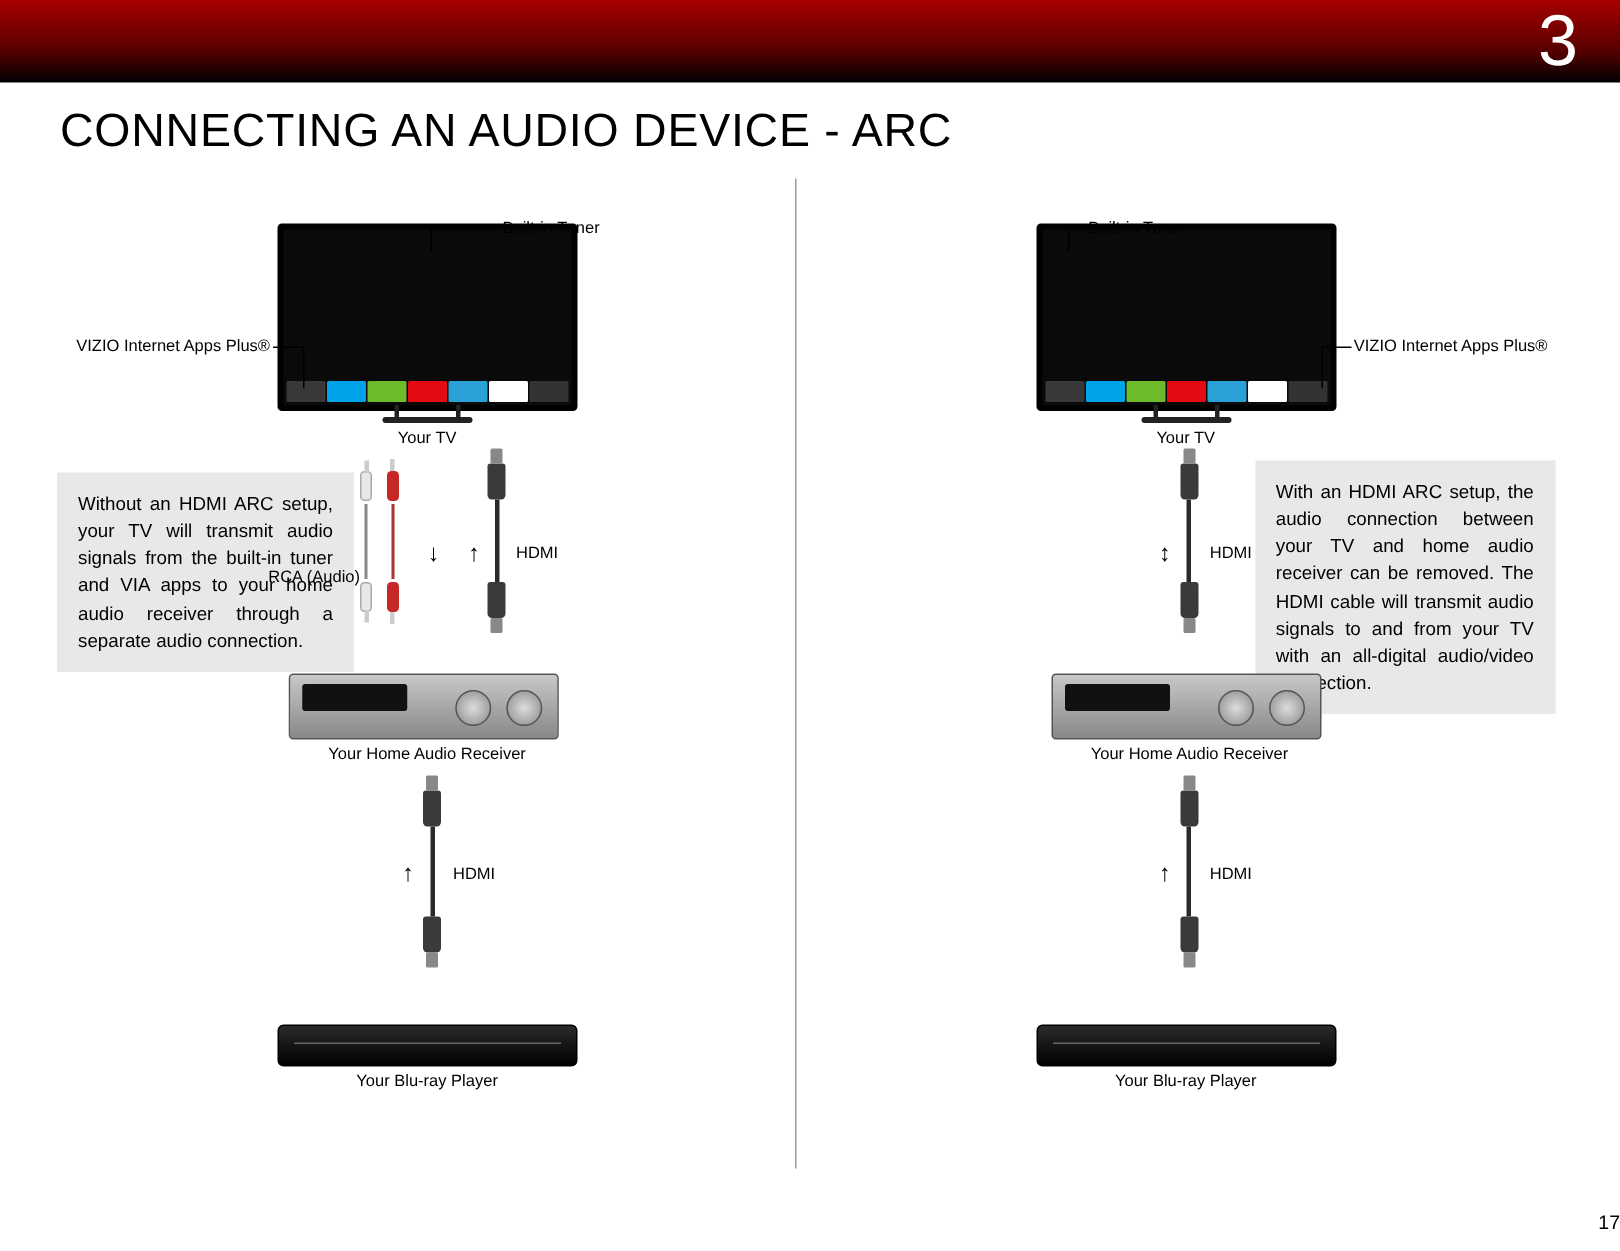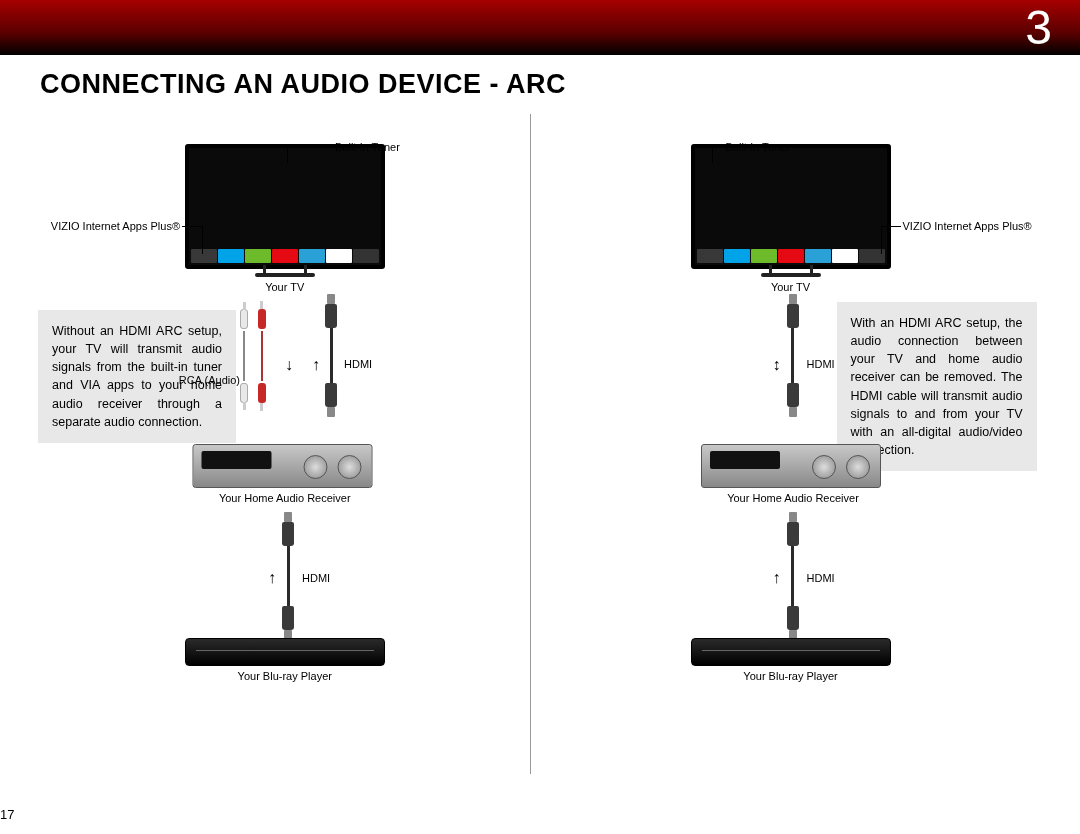--- a/index.html
+++ b/index.html
@@ -18,22 +18,22 @@
   }
   .banner .chapnum {
     position: absolute;
     right: 28px;
     top: 0;
     color: #fff;
     font-size: 48px;
     font-weight: 300;
   }
   .pagetitle {
-    font-size: 27px;
-    font-weight: 700;
+    font-size: 31px;
+    font-weight: 400;
     letter-spacing: 0.5px;
     margin: 14px 0 4px 40px;
     font-family: "Arial Black", Arial, sans-serif;
   }
   .cols {
     display: flex;
     padding: 0 40px;
     height: 680px;
     position: relative;
   }
@@ -123,21 +123,21 @@
   }
   .rec-body::before{
     content:""; position:absolute; left:8px; top:6px; width:70px; height:18px;
     background:#111; border-radius:2px;
   }
   .rec-knob{position:absolute; right:10px; top:10px; width:24px;height:24px;
     border-radius:50%; background:radial-gradient(#ddd,#888); border:1px solid #555;}
   .rec-knob.k2{right:44px;}
   .bluray {
     position: absolute; left: 50%; transform: translateX(-50%);
-    top: 524px; width: 200px;
+    top: 564px; width: 200px;
   }
   .br-body{
     width:200px;height:28px;background:linear-gradient(#2a2a2a,#000);
     border-radius:4px; position:relative; border:1px solid #000;
   }
   .br-body::after{content:""; position:absolute; left:10px; right:10px; top:11px; height:1px; background:#666;}
   .cable {
     position: absolute;
   }
   .hdmi-plug{
@@ -154,21 +154,21 @@
   .rca-plug.down::before{top:auto;bottom:-8px;}
   .arrow {
     position:absolute; font-size:16px; font-weight:bold;
   }
   .smlabel{position:absolute;font-size:11px;}
   .descbox {
     position:absolute; background:#e8e8e8; padding:12px 14px;
     font-size:12.5px; line-height:1.45; text-align:justify;
   }
   .pagenum{
-    position:absolute; bottom:12px; left:0; right:0; text-align:left; font-size:13px;
+    position:absolute; bottom:12px; left:0; right:0; text-align:right; font-size:13px;
   }
 </style>
 </head>
 <body>
 
 <div class="banner">
   <div class="chapnum">3</div>
 </div>
 
 <h1 class="pagetitle">CONNECTING AN AUDIO DEVICE - ARC</h1>

